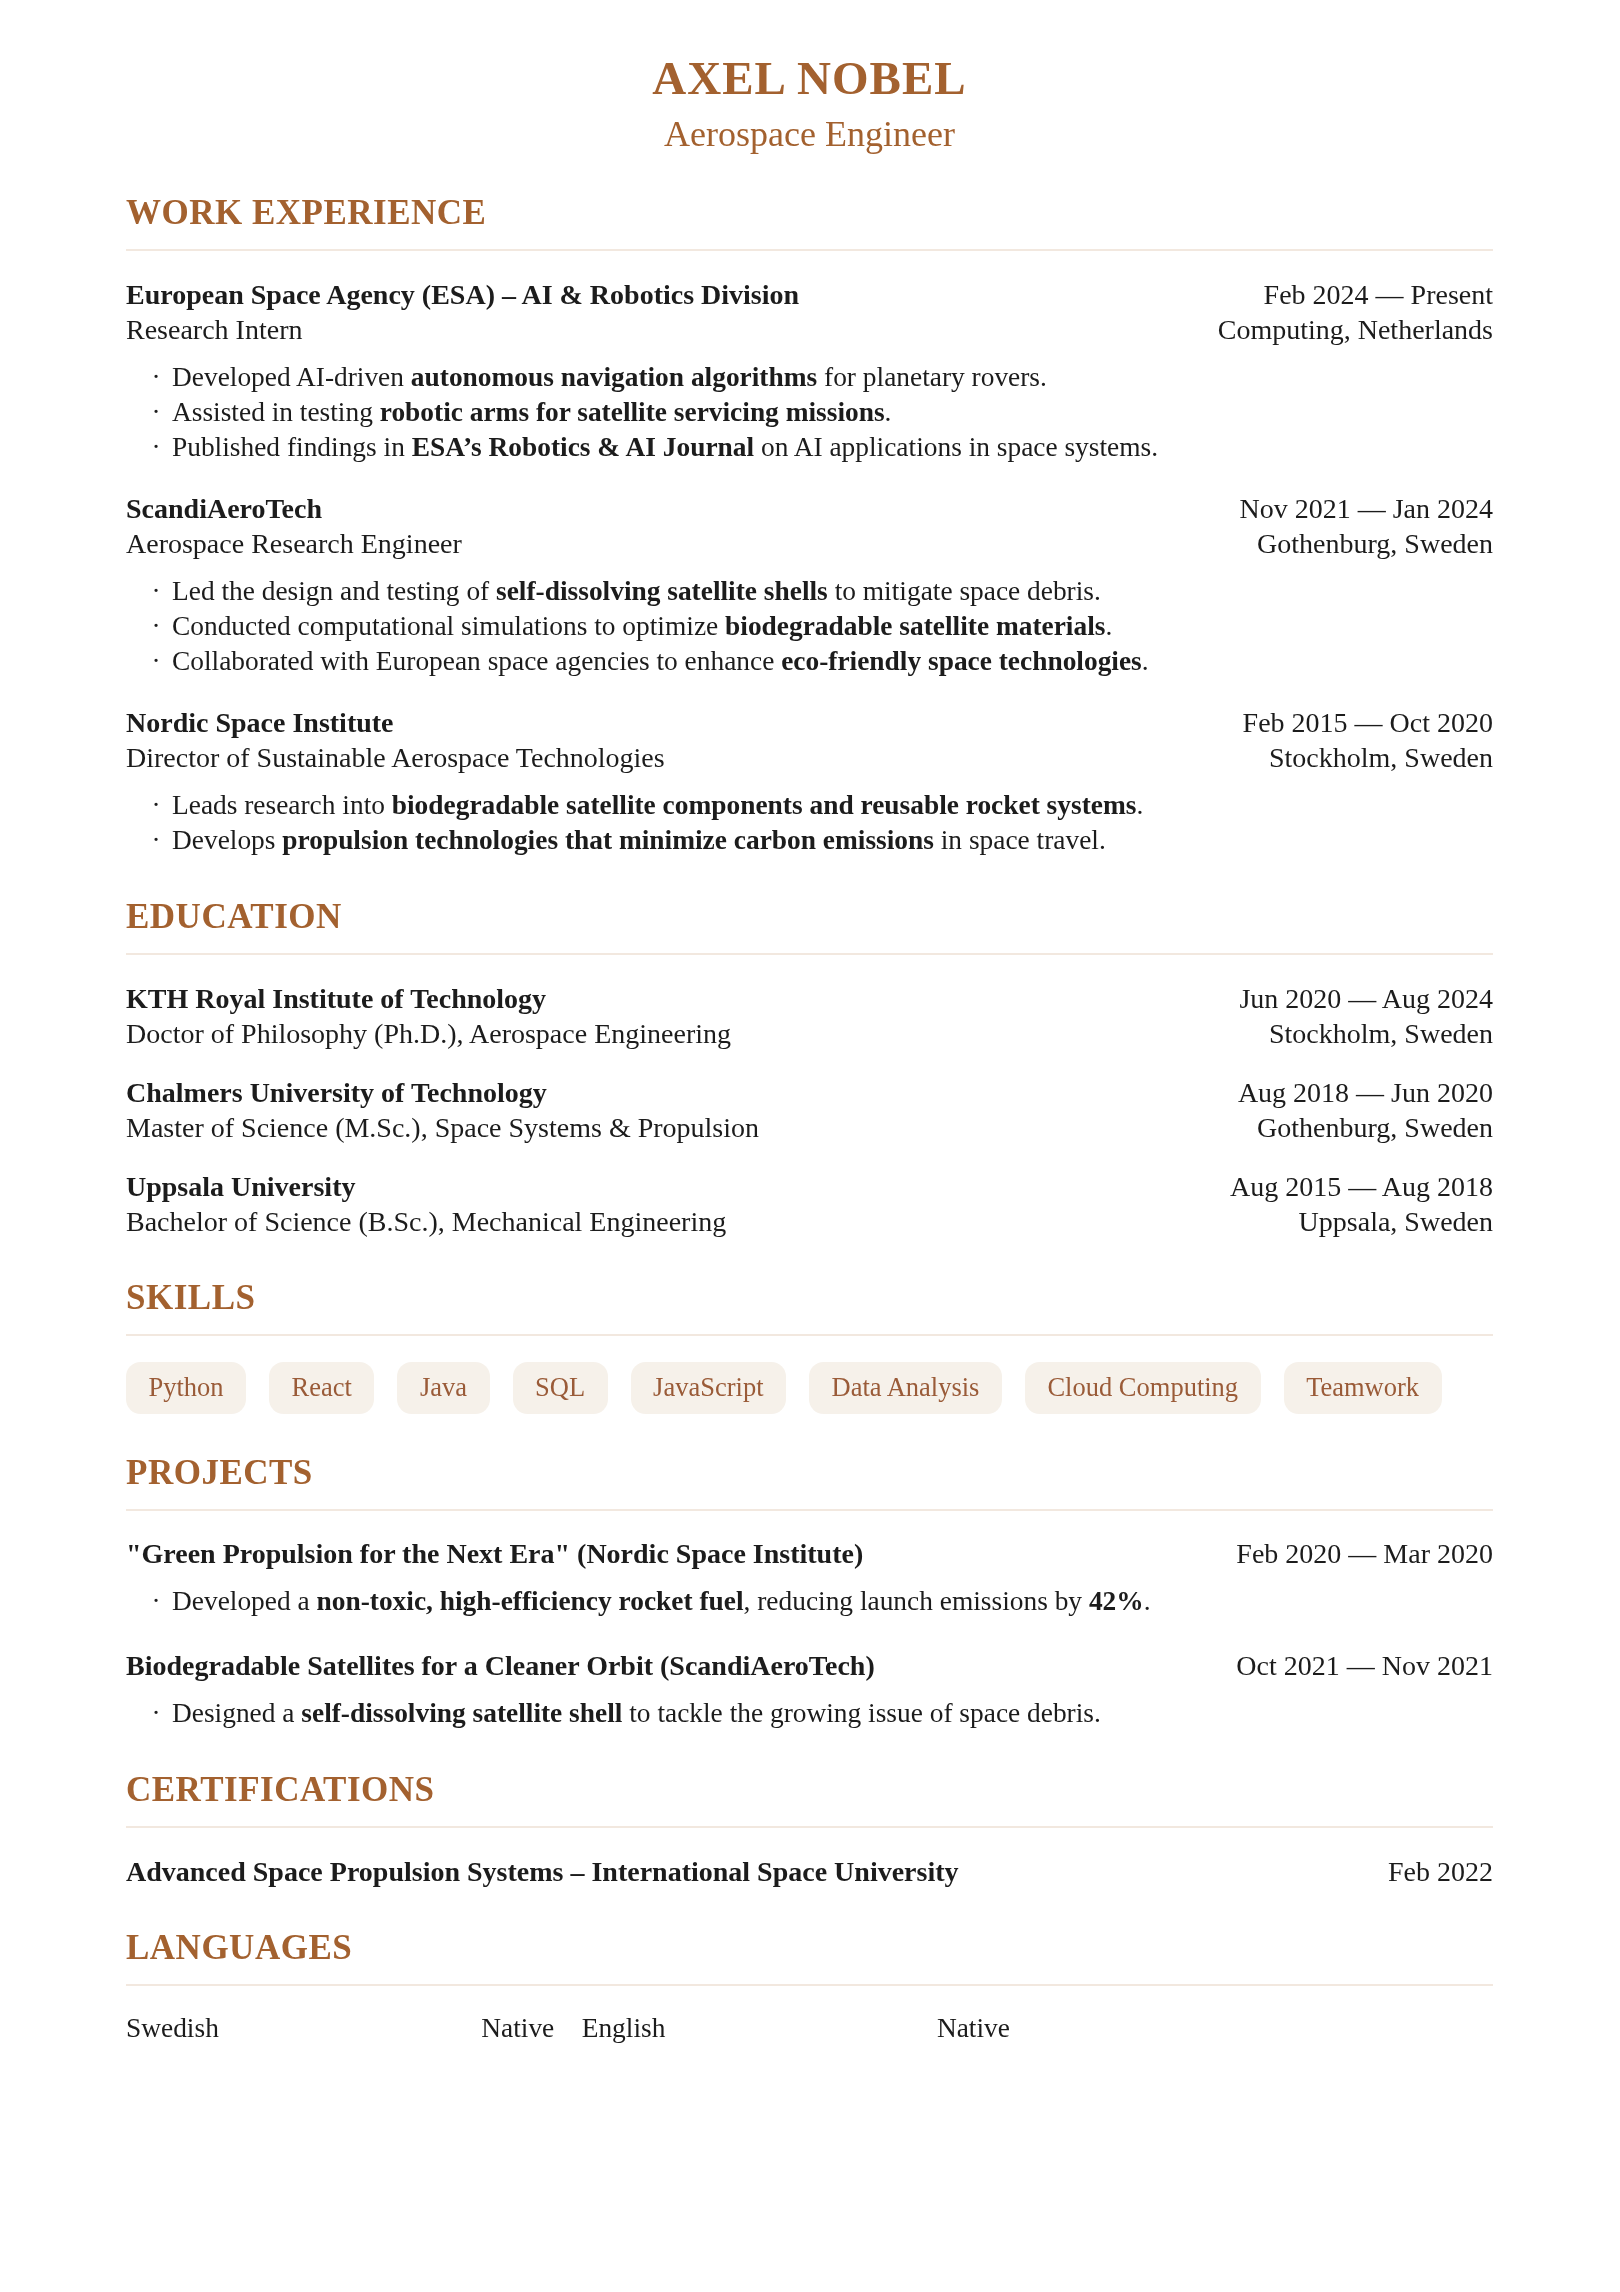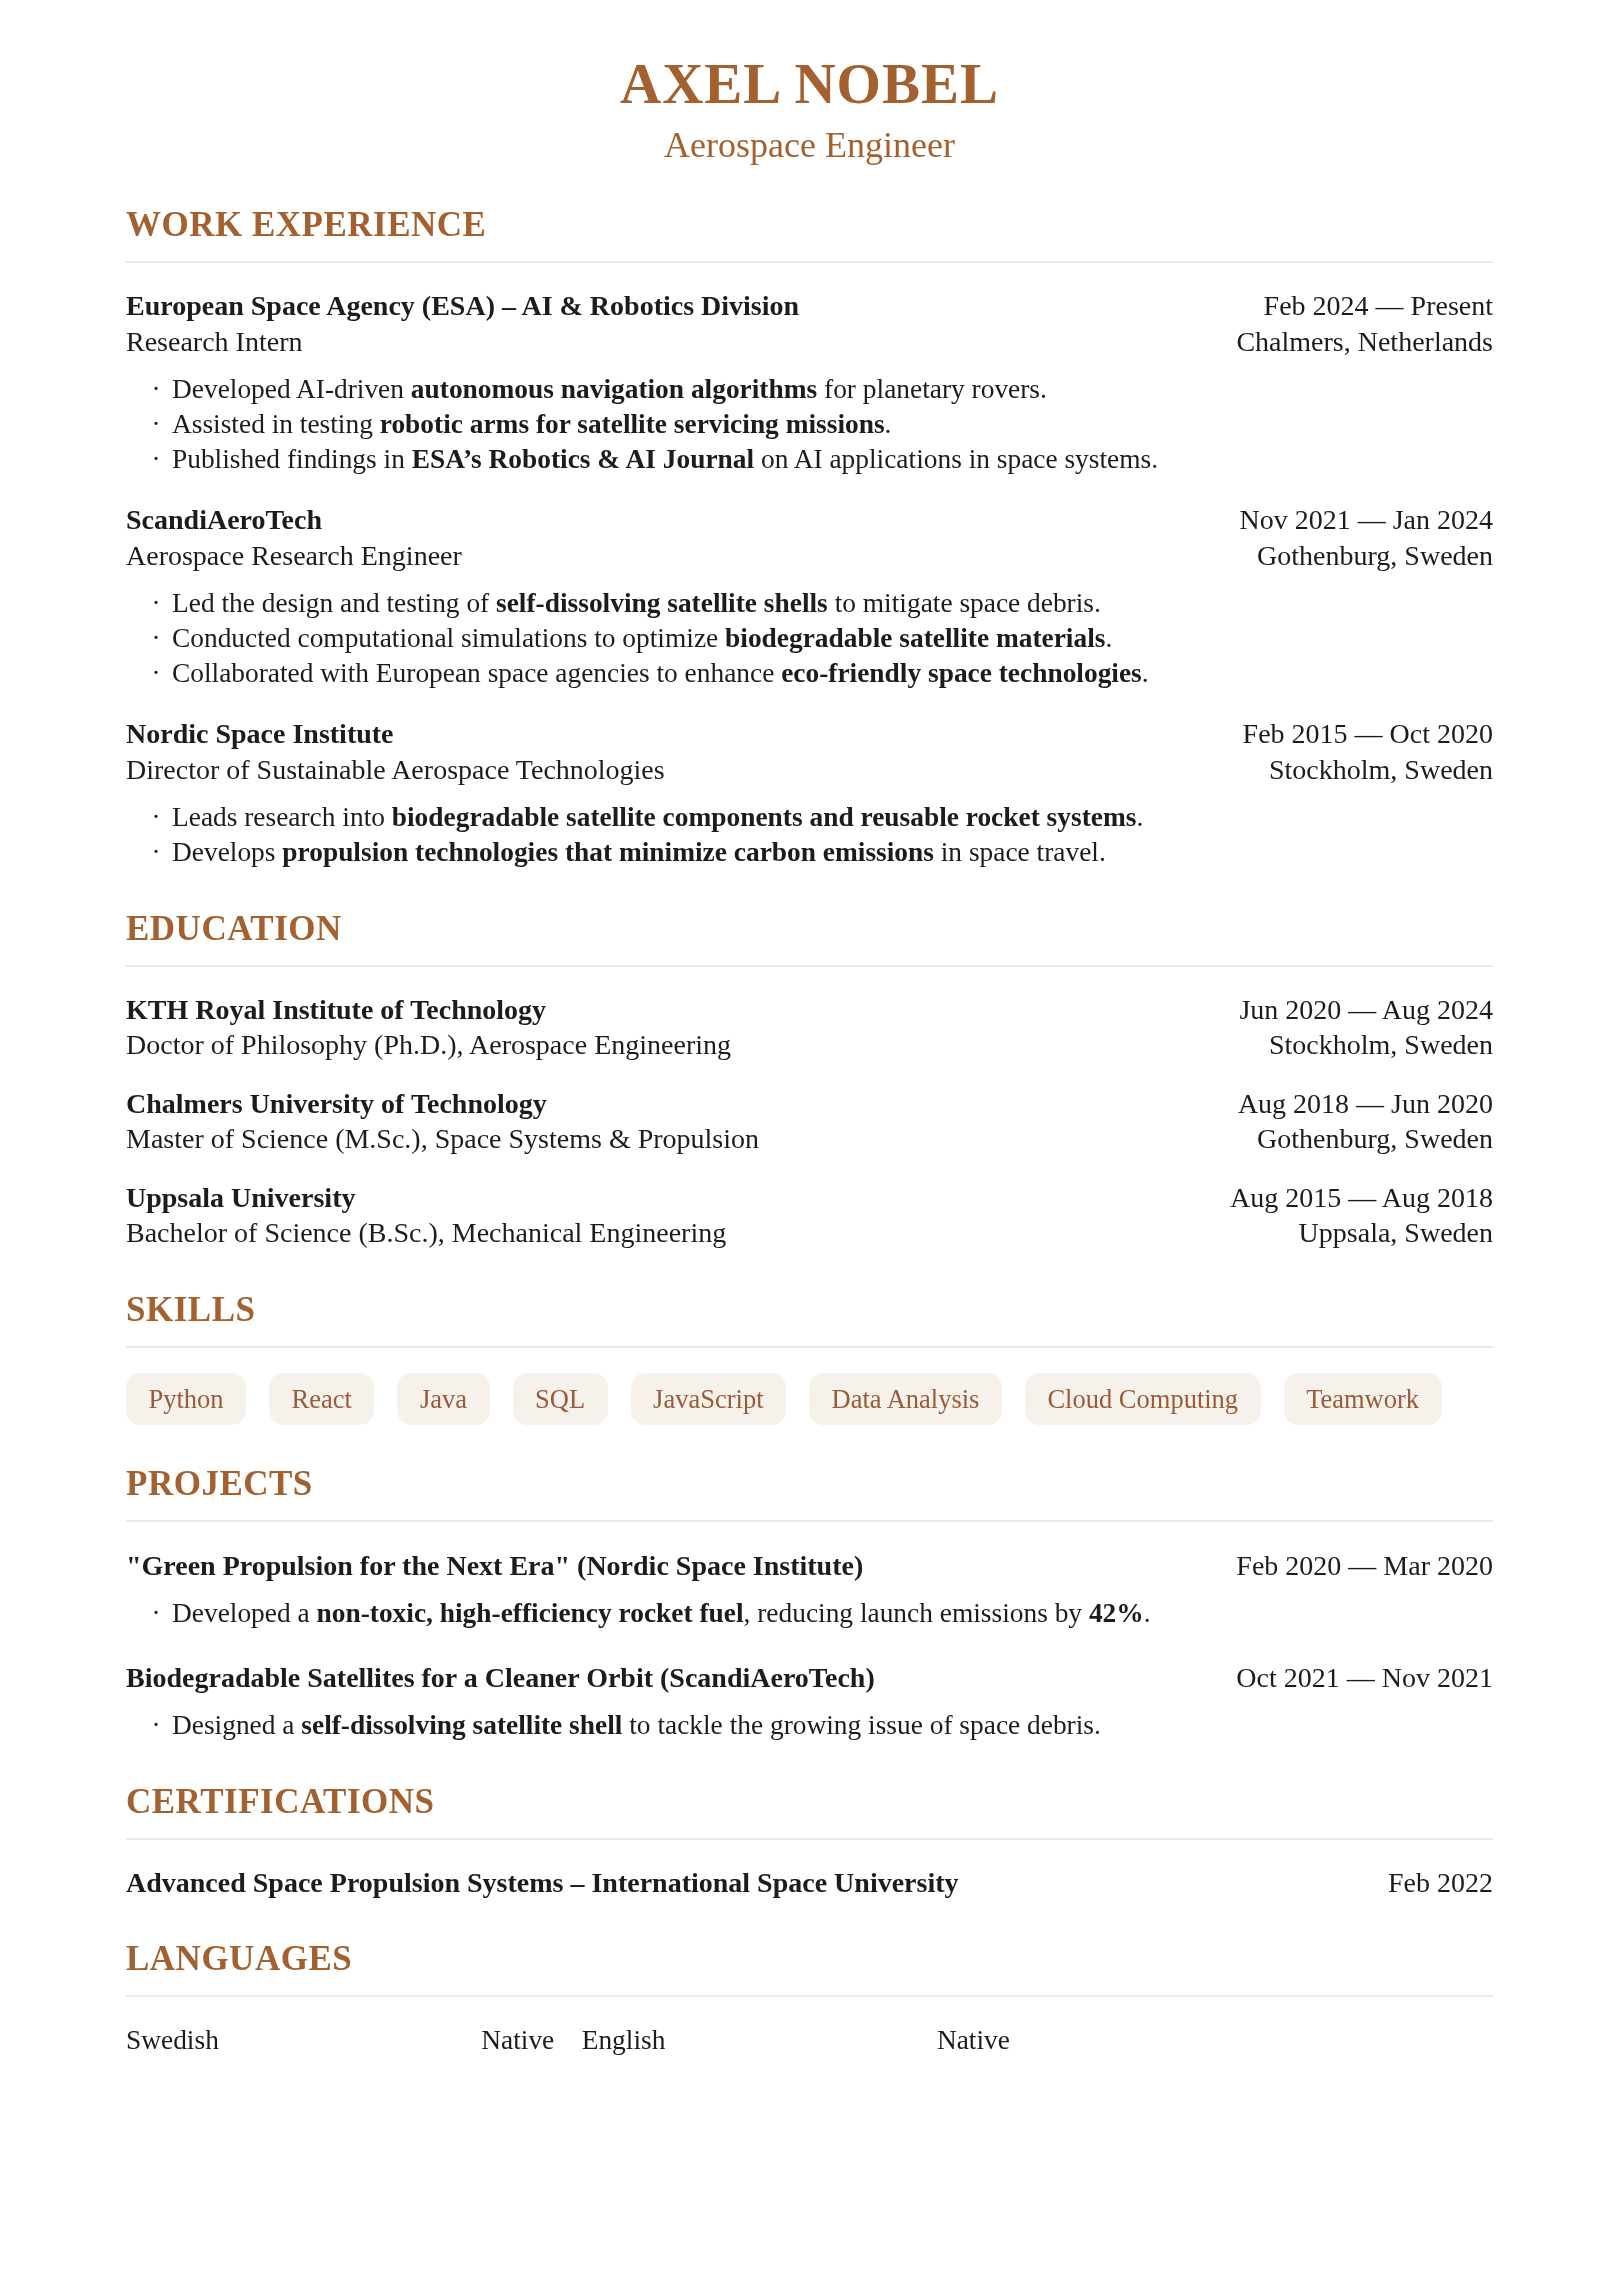--- a/index.html
+++ b/index.html
@@ -13,21 +13,21 @@
   html,body{margin:0;padding:0;background:#ffffff;}
   .page{
     width:1620px;height:2293px;box-sizing:border-box;
     background:#ffffff;color:var(--text);
     padding:51px 127px 0 126px;
     font-family:"Liberation Serif","DejaVu Serif",serif;
   }
   
   .hdr{text-align:center;}
   .hdr h1{
-    margin:0;font-size:57px;line-height:1.15;font-weight:700;
+    margin:0;font-size:47px;line-height:1.15;font-weight:700;
     color:var(--accent);letter-spacing:1px;
   }
   .subtitle{font-size:36px;color:var(--accent);margin-top:9.8px;line-height:1.1;}
   .contact{font-size:26.5px;margin-top:17.6px;color:#222222;line-height:1.2;}
   .dotsep{color:var(--dot);margin:0 23.5px;font-size:24.5px;}
   
   section{margin-top:39px;}
   h2{
     margin:0 0 15.7px;font-size:35px;font-weight:700;
     color:var(--accent);letter-spacing:0.5px;line-height:1.15;
@@ -72,21 +72,21 @@
     <h2>WORK EXPERIENCE</h2>
     <hr class="rule">
     <div id="work-entries">
         <div class="entry">
           <div class="rowline">
             <span class="t-bold">European Space Agency (ESA) – AI &amp; Robotics Division</span>
             <span class="meta-right">Feb 2024 — Present</span>
           </div>
           <div class="rowline">
             <span>Research Intern</span>
-            <span class="meta-right">Chalmers, Netherlands</span>
+            <span class="meta-right">Computing, Netherlands</span>
           </div>
           <ul class="bullets">
             <li class="bullet"><span>Developed AI-driven </span><b class="t-bold">autonomous navigation algorithms</b><span> for planetary rovers.</span></li>
             <li class="bullet"><span>Assisted in testing </span><b class="t-bold">robotic arms for satellite servicing missions</b><span>.</span></li>
             <li class="bullet"><span>Published findings in </span><b class="t-bold">ESA’s Robotics &amp; AI Journal</b><span> on AI applications in space systems.</span></li>
           </ul>
         </div>
         <div class="entry">
           <div class="rowline">
             <span class="t-bold">ScandiAeroTech</span>

